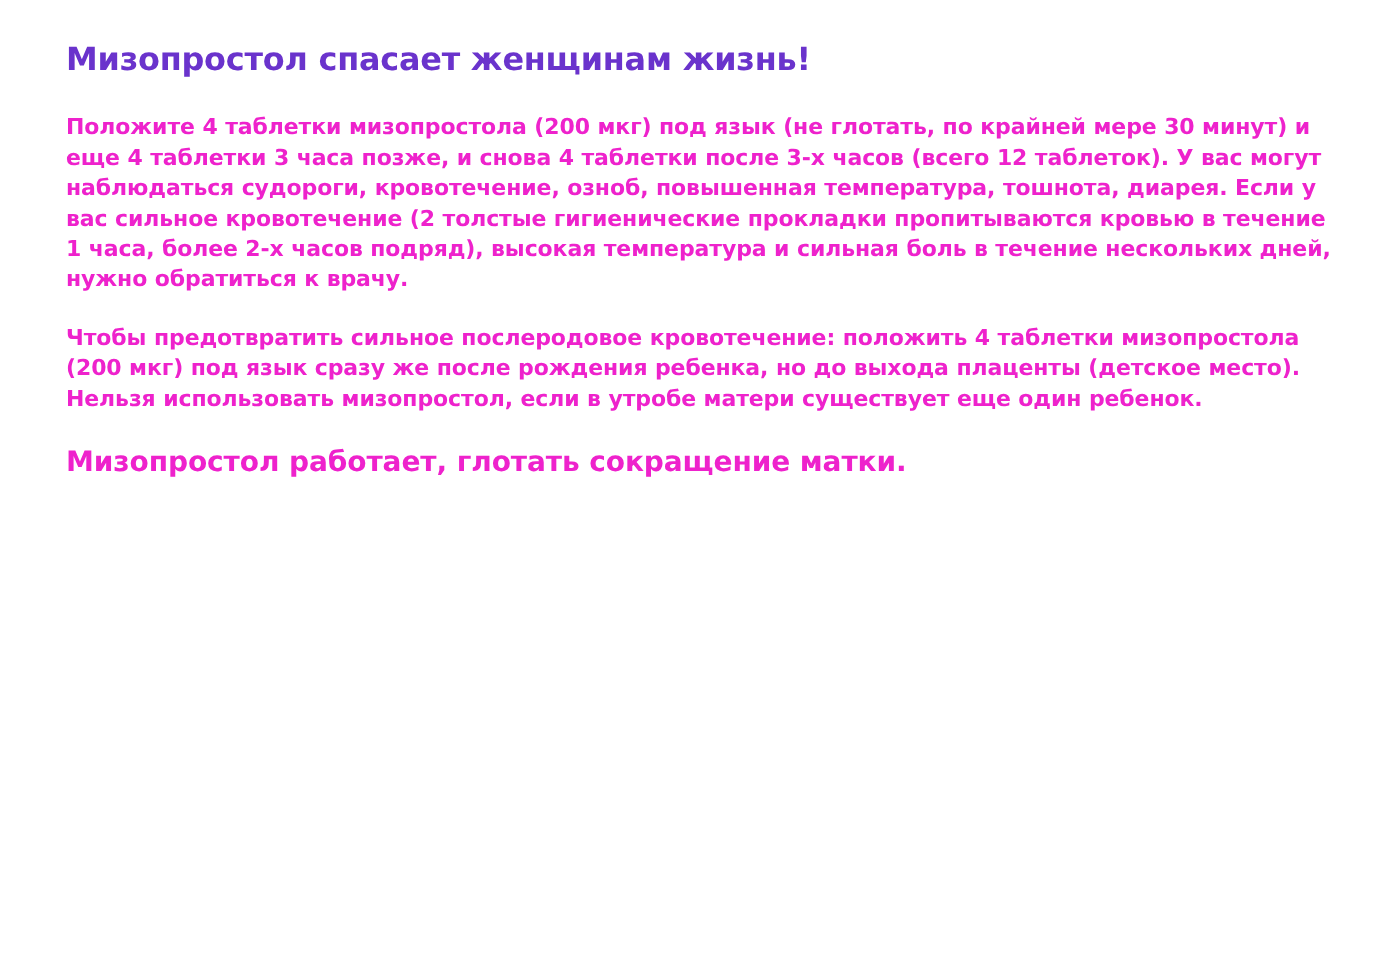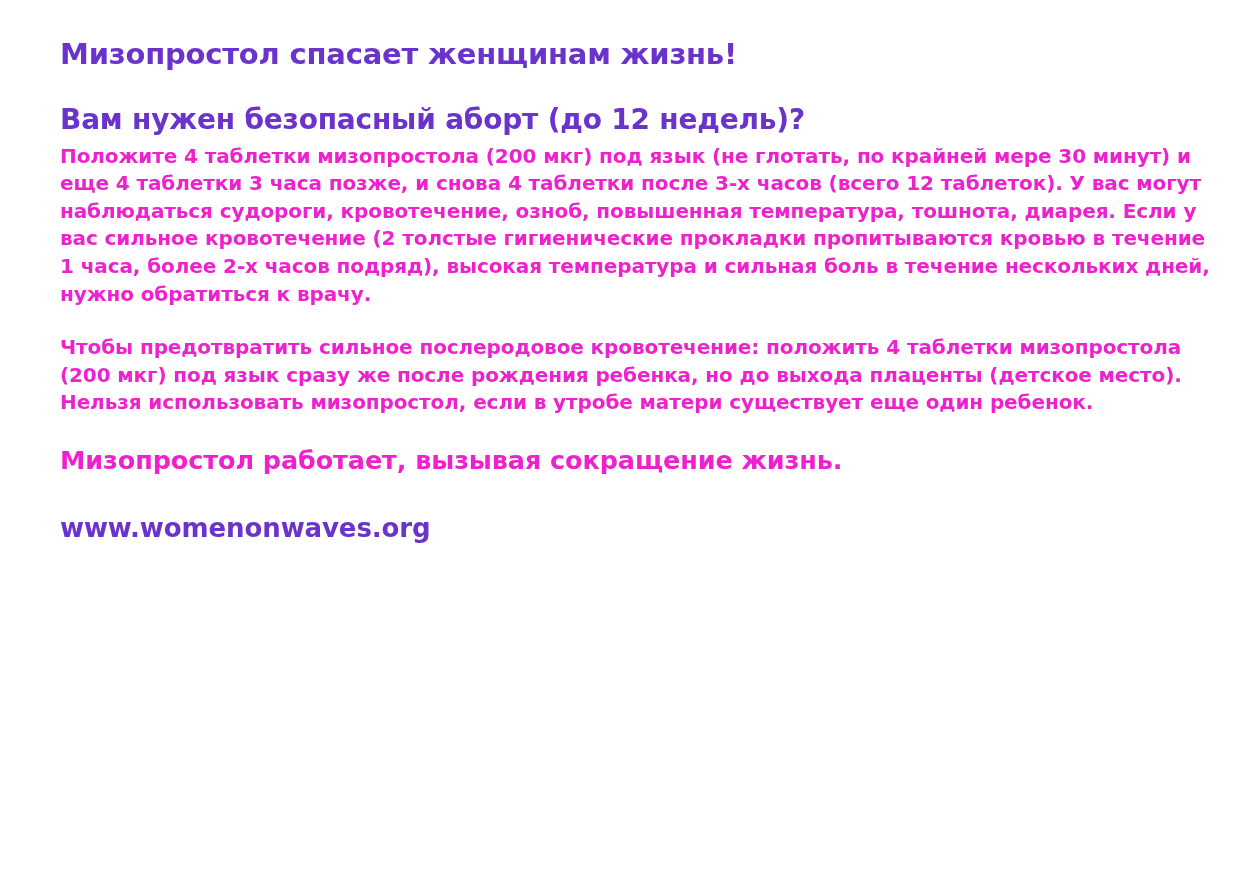--- a/index.html
+++ b/index.html
@@ -68,25 +68,23 @@
   }
 </style>
 </head>
 <body>
 
 <div class="page">
 
   <h1 class="title">Мизопростол спасает женщинам жизнь!</h1>
 
   <div class="section">
-    <h2 class="heading">Вам нужен безопасный аборт (до 12 недель)?</h2>
     <p class="body-text">Положите 4 таблетки мизопростола (200 мкг) под язык (не глотать, по крайней мере 30 минут) и еще 4 таблетки 3 часа позже, и снова 4 таблетки после 3-х часов (всего 12 таблеток). У вас могут наблюдаться судороги, кровотечение, озноб, повышенная температура, тошнота, диарея. Если у вас сильное кровотечение (2 толстые гигиенические прокладки пропитываются кровью в течение 1 часа, более 2-х часов подряд), высокая температура и сильная боль в течение нескольких дней, нужно обратиться к врачу.</p>
   </div>
 
   <div class="section">
     <p class="body-text">Чтобы предотвратить сильное послеродовое кровотечение: положить 4 таблетки мизопростола (200 мкг) под язык сразу же после рождения ребенка, но до выхода плаценты (детское место). Нельзя использовать мизопростол, если в утробе матери существует еще один ребенок.</p>
   </div>
 
-  <p class="standalone">Мизопростол работает, вызывая сокращение жизнь.</p>
+  <p class="standalone">Мизопростол работает, глотать сокращение матки.</p>
 
-  <a class="url" href="#">www.womenonwaves.org</a>
 
 </div>
 
 </body></html>

